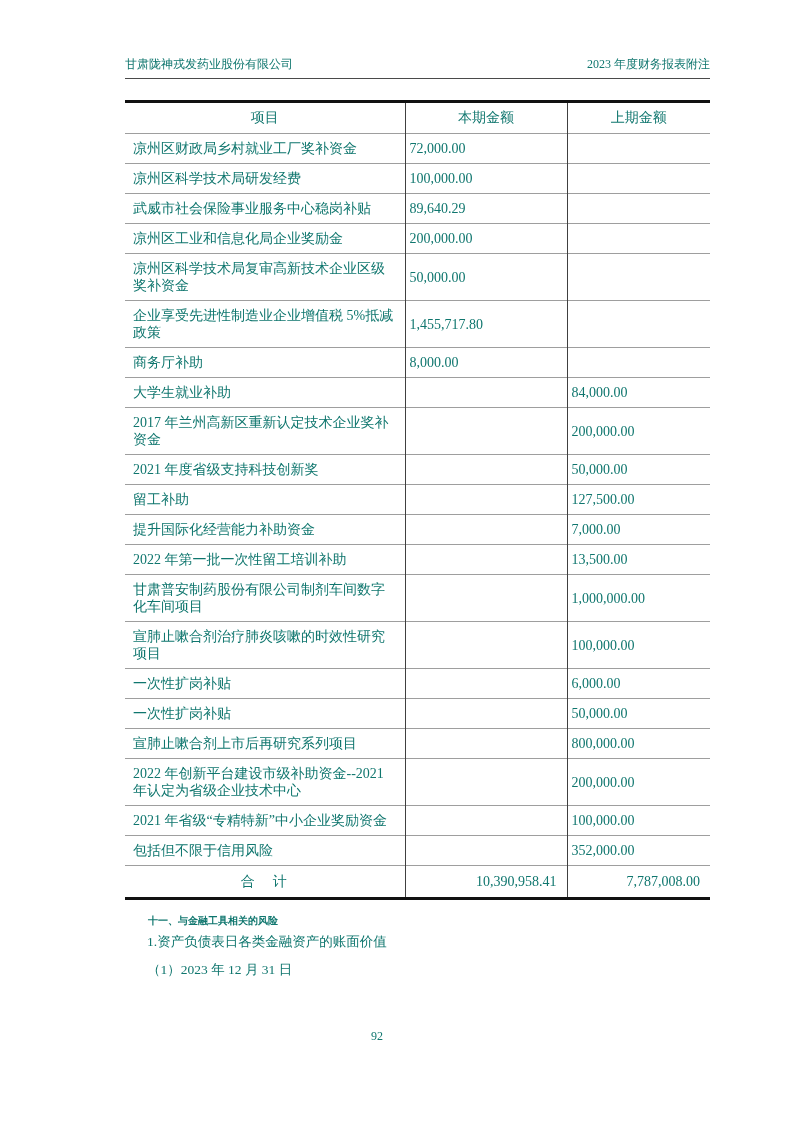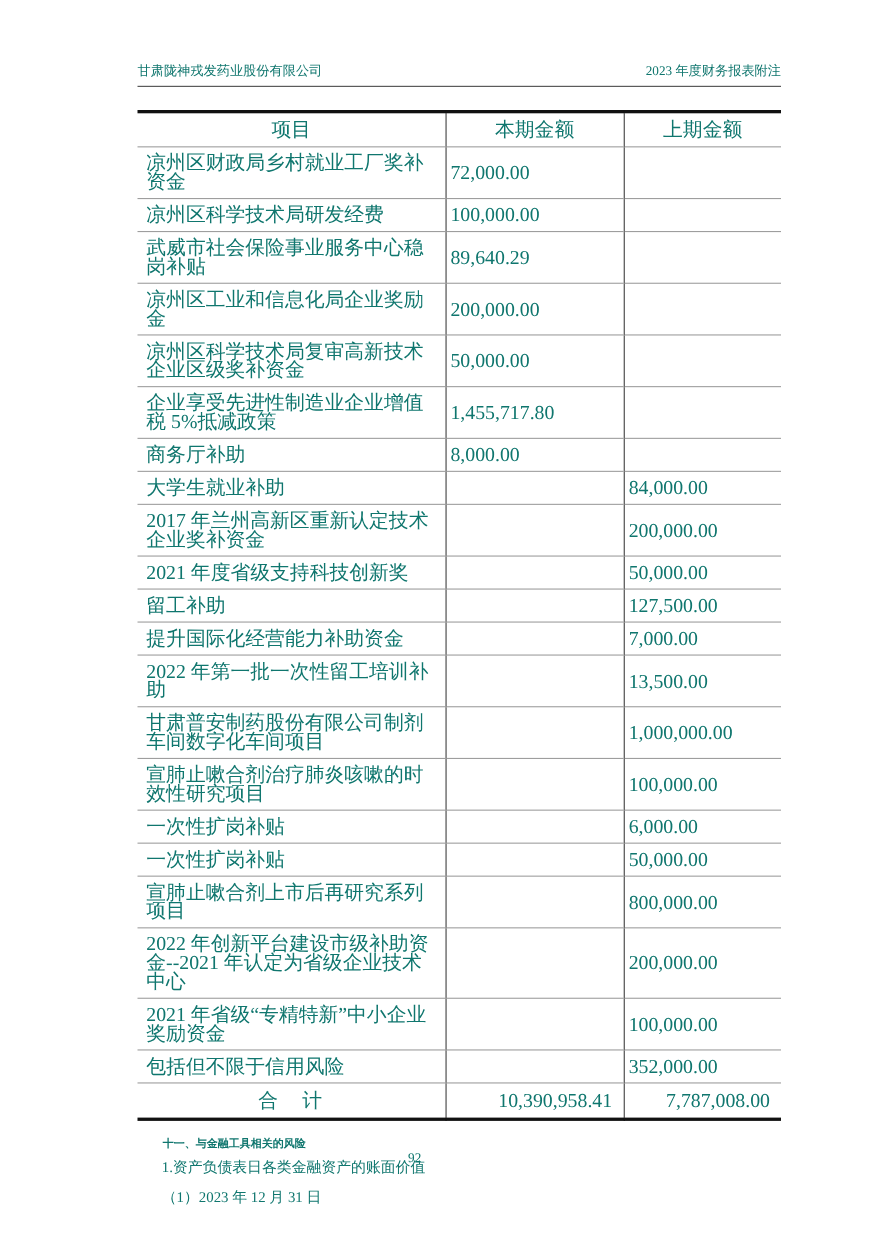--- a/index.html
+++ b/index.html
@@ -14,21 +14,21 @@
   
   .doc-header {
     display:flex; justify-content:space-between; align-items:flex-end;
     font-size:12px; padding-bottom:5px; border-bottom:1px solid #4a4a4a;
   }
 
   
   table.subsidy {
     width:585px; margin-top:21px; border-collapse:collapse; table-layout:fixed;
     border-top:3px solid #111; border-bottom:3px solid #111;
-    font-size:18px;
+    font-size:14px;
   }
   table.subsidy th {
     font-weight:normal; text-align:center; padding:7px 4px; line-height:16px;
   }
   table.subsidy td { line-height:17px; vertical-align:middle; }
   table.subsidy td.item { text-align:left; padding:6px 10px 6px 8px; }
   table.subsidy td.num  { text-align:left; padding:6px 10px 6px 4px;
     font-family:"Liberation Serif","DejaVu Serif",serif; }
   table.subsidy thead tr, table.subsidy tbody tr { border-bottom:1px solid #9e9e9e; }
   table.subsidy th:nth-child(2), table.subsidy th:nth-child(3),
@@ -45,21 +45,21 @@
     font-family:"Liberation Sans","DejaVu Sans",sans-serif;
   }
   .section p.body-para {
     margin:9px 0 0 0; font-size:13.5px; line-height:28px;
     text-indent:2em; text-align:justify;
   }
   .section p.sub-item {
     margin:0; font-size:13.5px; line-height:28px; padding-left:22px;
   }
   .page-number {
-    position:absolute; bottom:62px; left:0; width:754px;
+    position:absolute; bottom:78px; left:0; width:754px;
     text-align:center; font-size:12px;
   }
 </style>
 </head>
 <body>
 
 <div class="page">
   <div class="content">
 
     <div class="doc-header">

